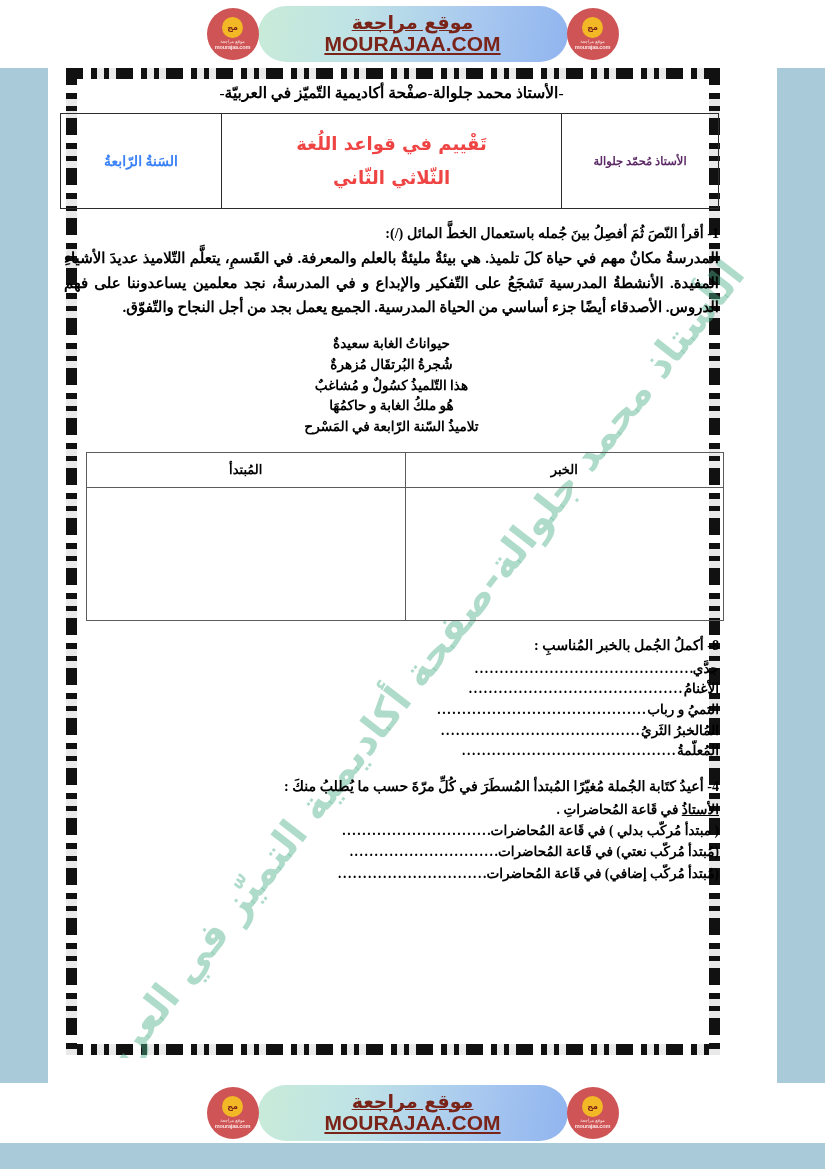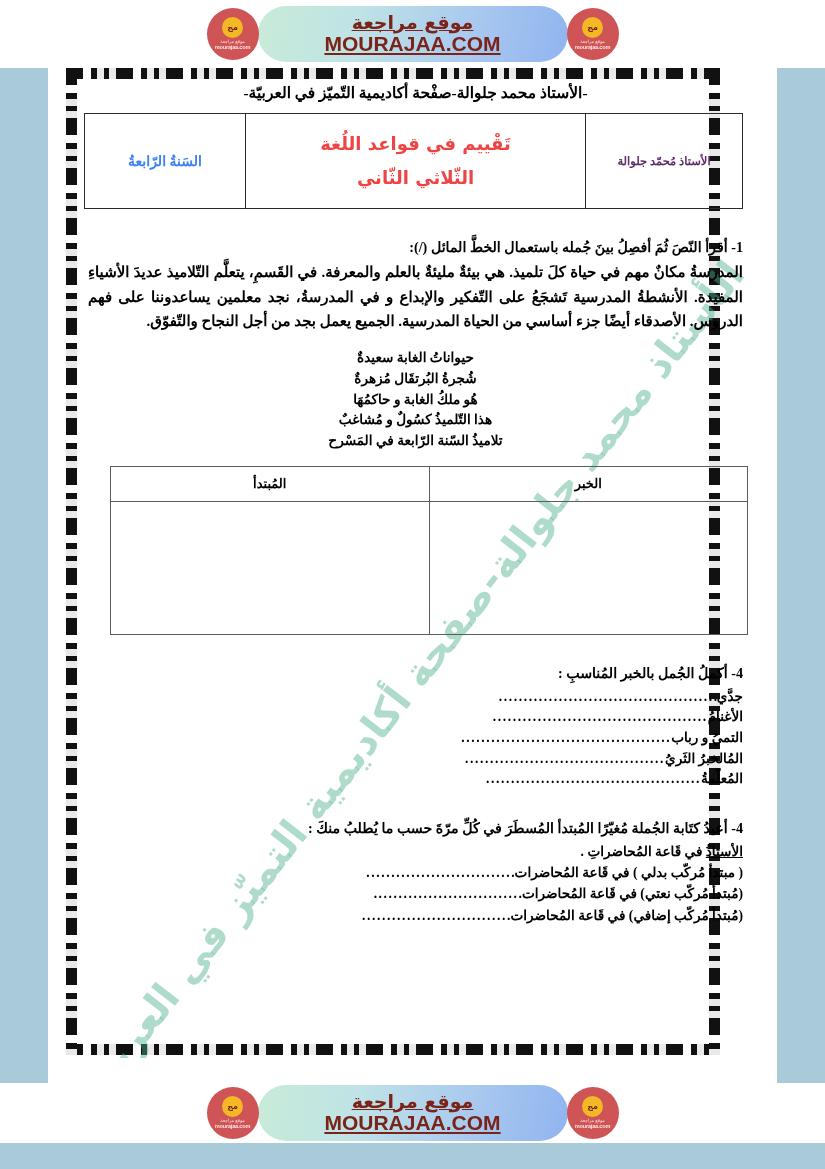--- a/index.html
+++ b/index.html
@@ -182,21 +182,21 @@
     font-size: 40px;
     font-weight: bold;
     color: rgba(77, 175, 137, 0.45);
     white-space: nowrap;
     letter-spacing: 1px;
   }
 
   
   .content {
     position: absolute;
-    left: 40px;
+    left: 16px;
     top: 16px;
     width: 655px;
     z-index: 3;
   }
 
   .doc-title {
     text-align: center;
     font-family: "Liberation Serif", serif;
     font-size: 15.5px;
     font-weight: bold;
@@ -244,21 +244,21 @@
 
   
   .ex-block {
     font-family: "Liberation Serif", serif;
     color: #000;
     text-align: right;
   }
   .ex-head {
     font-size: 14.2px;
     font-weight: bold;
-    margin-top: 28px;
+    margin-top: 14px;
     margin-bottom: 2px;
     line-height: 1.5;
   }
   .passage {
     font-size: 15px;
     font-weight: bold;
     line-height: 1.62;
     text-align: justify;
     text-align-last: right;
     margin: 0;
@@ -404,41 +404,41 @@
 
     <div class="ex-block">
       <div class="ex-head">1- أقرأ النّصَ ثُمَ أفصِلُ بينَ جُمله باستعمال الخطَّ المائل (/):</div>
       <p class="passage">المدرسةُ مكانٌ مهم في حياة كلَ تلميذ. هي بيئةٌ مليئةٌ بالعلم والمعرفة. في القَسمِ، يتعلَّم التّلاميذ عديدَ الأشياءِ المفيدة. الأنشطةُ المدرسية تَشجَعُ على التّفكير والإبداع و في المدرسةُ، نجد معلمين يساعدوننا على فهم الدروس. الأصدقاء أيضًا جزء أساسي من الحياة المدرسية. الجميع يعمل بجد من أجل النجاح والتّفوّق.</p>
     </div>
 
     <div class="ex-block">
       <ul class="sent-list">
         <li>حيواناتُ الغابة سعيدةٌ</li>
         <li>شُجرةُ البُرتقَال مُزهرةٌ</li>
+        <li>هذا التّلميذُ كسُولٌ و مُشاغبٌ</li>
         <li>هُو ملكُ الغابة و حاكمُهَا</li>
-        <li>هذا التّلميذُ كسُولٌ و مُشاغبٌ</li>
         <li>تلاميذُ السّنة الرّابعة في المَسْرح</li>
       </ul>
 
       <table class="grid-table">
         <tbody>
             <tr>
           <th>الخبر</th>
           <th>المُبتدأ</th>
         </tr>
         <tr>
           <td></td>
           <td></td>
         </tr>
       </tbody>
         </table>
     </div>
 
     <div class="ex-block">
-      <div class="ex-head">4- أكملُ الجُمل بالخبر المُناسبِ :</div>
+      <div class="ex-head">8- أكملُ الجُمل بالخبر المُناسبِ :</div>
       <ul class="fill-list">
         <li>
           <span class="fill-label">جدَّي</span>
           <span class="fill-dots w1">............................................</span>
         </li>
         <li>
           <span class="fill-label">الأغنامُ</span>
           <span class="fill-dots w2">...........................................</span>
         </li>
         <li>

